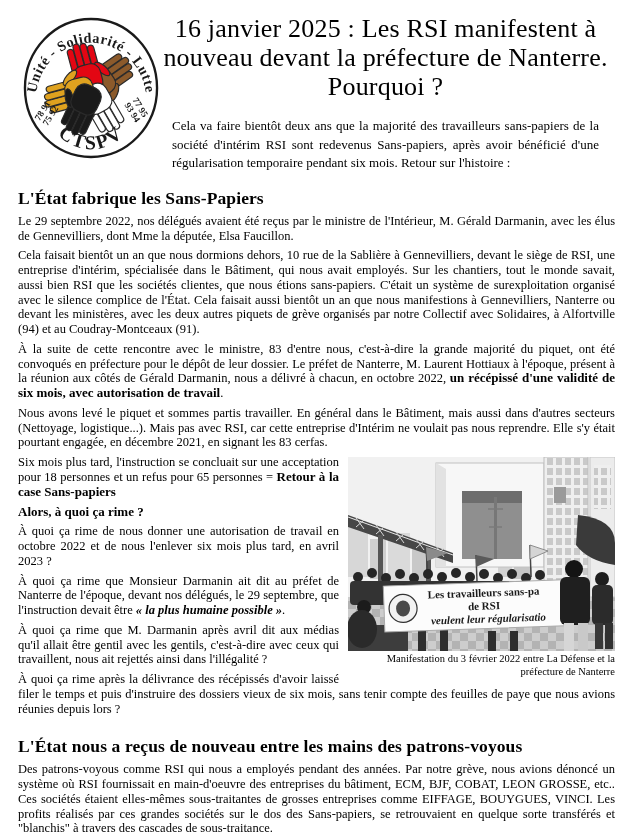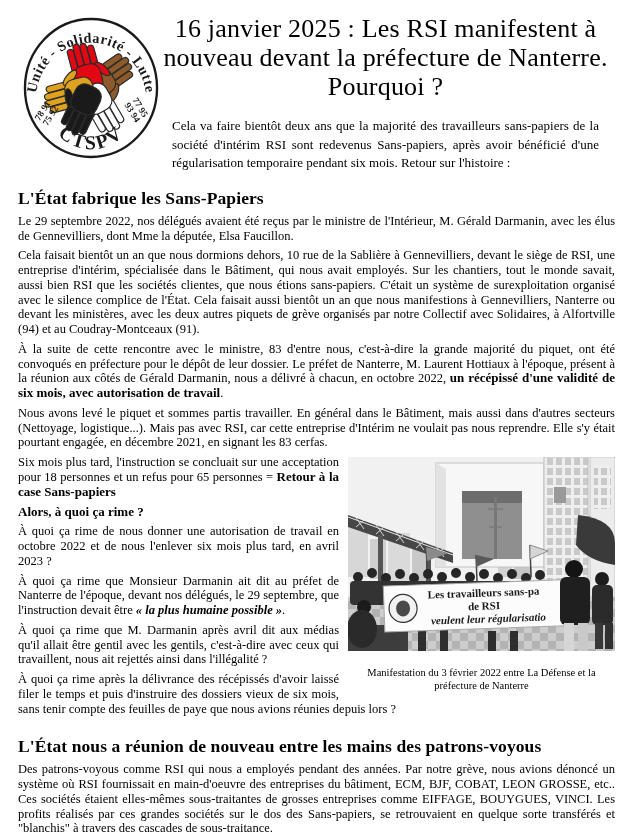--- a/index.html
+++ b/index.html
@@ -35,21 +35,21 @@
   .big-bold{font-size:13px;font-weight:bold;line-height:1.1;}
   .bold{font-weight:normal;}
   .bold-italic{font-weight:bold;font-style:italic;}
   h3.sub-heading{font-size:13px;font-weight:bold;margin:2px 0 4px 0;}
   
   figure.demo-figure{
     float:right;width:267px;margin:2px 0 4px 9px;padding:0;
   }
   figure.demo-figure svg{display:block;}
   figcaption.photo-caption{
-    font-size:10.5px;line-height:1.22;margin-top:16px;text-align:center;
+    font-size:10.5px;line-height:1.22;margin-top:2px;text-align:right;
   }
 </style>
 </head>
 <body>
 
 <div class="page">
 
   <header class="doc-header">
 
     <div class="logo-wrap">
@@ -240,18 +240,18 @@
     <p class="body-p"><span class="bold">À quoi ça rime</span><span> de nous donner une autorisation de travail en octobre 2022 et de nous l'enlever six mois plus tard, en avril 2023 ?</span></p>
 
     <p class="body-p"><span class="bold">À quoi ça rime</span><span> que Monsieur Darmanin ait dit au préfet de Nanterre de l'époque, devant nos délégués, le 29 septembre, que l'instruction devait être </span><span class="bold-italic">« la plus humaine possible »</span><span>.</span></p>
 
     <p class="body-p"><span class="bold">À quoi ça rime</span><span> que M. Darmanin après avril dit aux médias qu'il allait être gentil avec les gentils, c'est-à-dire avec ceux qui travaillent, nous ait rejettés ainsi dans l'illégalité ?</span></p>
 
     <p class="body-p"><span class="bold">À quoi ça rime</span><span> après la délivrance des récépissés d'avoir laissé filer le temps et puis d'instruire des dossiers vieux de six mois, sans tenir compte des feuilles de paye que nous avions réunies depuis lors ?</span></p>
   </section>
 
   <section>
-    <h2 class="sec-heading second">L'État nous a réunion de nouveau entre les mains des patrons-voyous</h2>
+    <h2 class="sec-heading second">L'État nous a reçus de nouveau entre les mains des patrons-voyous</h2>
     <p class="body-p">Des patrons-voyous comme RSI qui nous a employés pendant des années. Par notre grève, nous avions dénoncé un système où RSI fournissait en main-d'oeuvre des entreprises du bâtiment, ECM, BJF, COBAT, LEON GROSSE, etc.. Ces sociétés étaient elles-mêmes sous-traitantes de grosses entreprises comme EIFFAGE, BOUYGUES, VINCI. Les profits réalisés par ces grandes sociétés sur le dos des Sans-papiers, se retrouvaient en quelque sorte transférés et "blanchis" à travers des cascades de sous-traitance.</p>
 
   </section>
 
 </div>
 
 </body></html>

